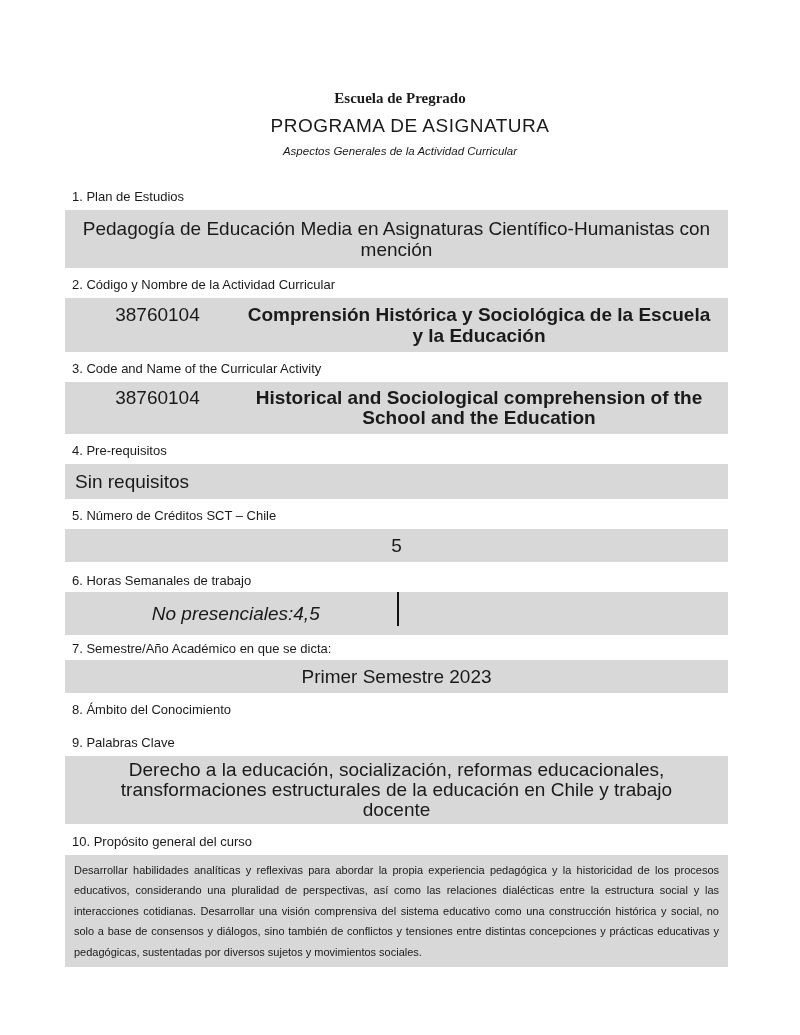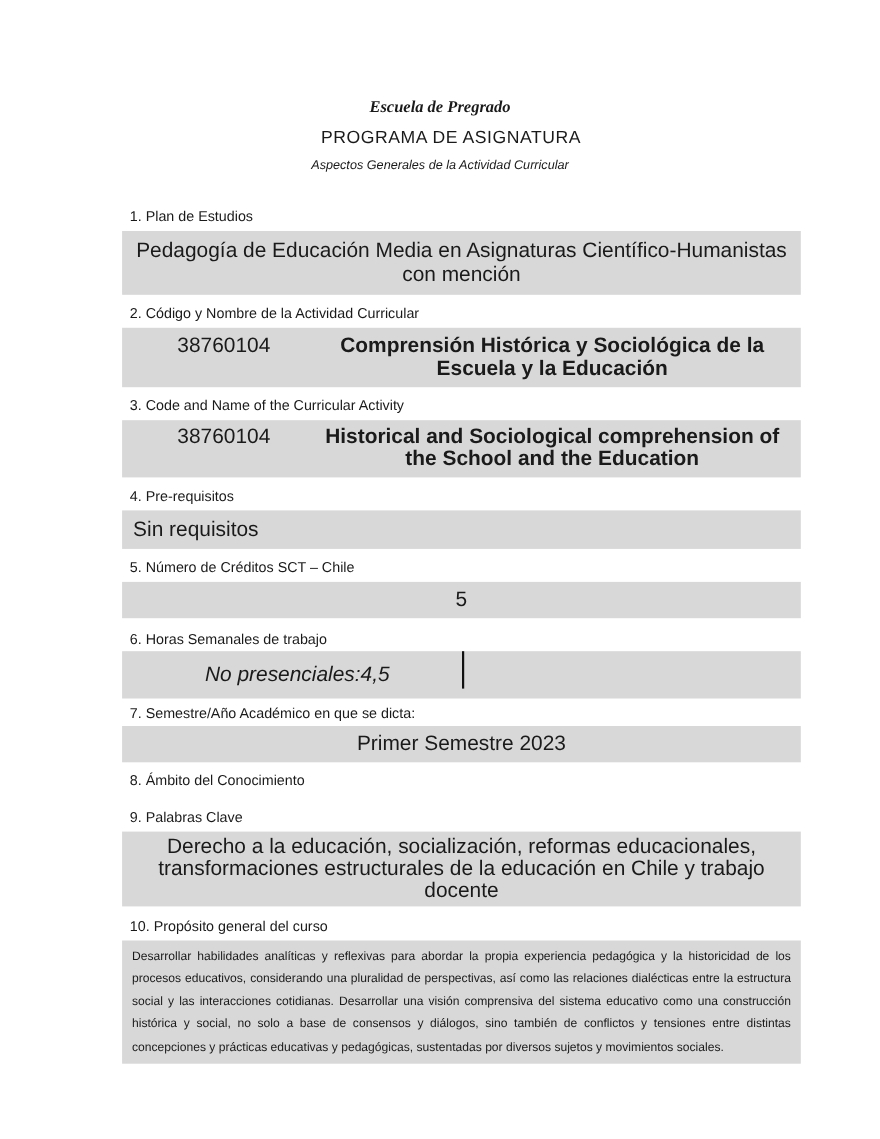--- a/index.html
+++ b/index.html
@@ -14,41 +14,40 @@
   }
   .page { width: 800px; height: 1035px; background: #ffffff; }
 
   
   .doc-header { padding-top: 89px; text-align: center; }
   .school-name {
     font-family: "Liberation Serif", serif;
     font-weight: bold;
     font-size: 15px;
     line-height: 18px;
-    font-style: italic;
   }
   .doc-title {
-    font-size: 16px;
+    font-size: 19px;
     line-height: 22px;
     margin-top: 8px;
     font-weight: normal;
     letter-spacing: 0.5px;
     margin-left: 20px;
   }
   .doc-subtitle {
     font-size: 11.5px;
     line-height: 14px;
     margin-top: 7px;
     font-style: italic;
   }
 
   
   .content { margin: 31px 72px 0 65px; width: 663px; }
 
-  .section { margin-top: 9px; margin-left: 46px; }
+  .section { margin-top: 9px; }
   .section.first { margin-top: 0; }
   .section.tight { margin-top: 6px; }
   .section.roomy { margin-top: 11px; }
   .section.extra { margin-top: 17px; }
   .section.s10 { margin-top: 10px; }
 
   .field-label {
     font-size: 13px;
     line-height: 16px;
     margin-left: 7px;

